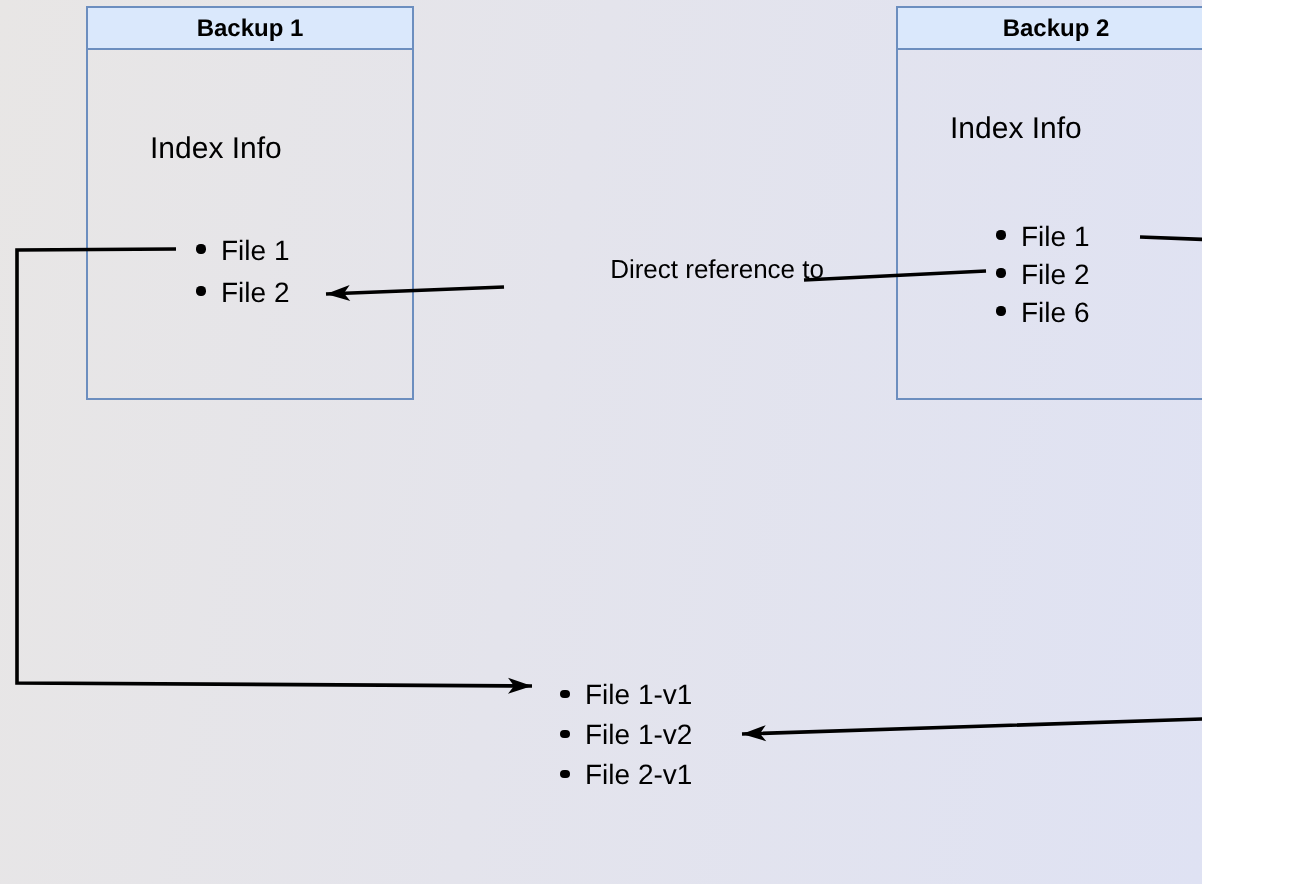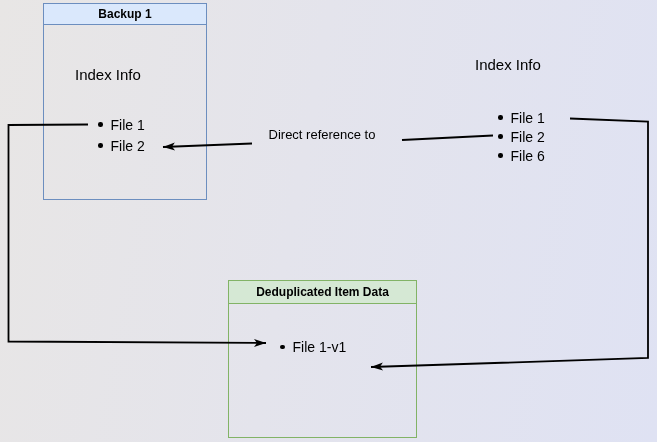--- a/index.html
+++ b/index.html
@@ -1,18 +1,18 @@
 <!DOCTYPE html>
 <html><head>
 <meta charset="utf-8">
 <style>
   html,body { margin:0; padding:0; }
   .canvas {
     position:relative;
-    width:657px; height:442px;
+    width:601px; height:442px;
     background:linear-gradient(100deg,#e8e6e5 0%,#e4e4ec 45%,#dfe2f3 100%);
     font-family:"Liberation Sans",sans-serif;
     color:#000;
     overflow:hidden;
   }
   .node { position:absolute; box-sizing:border-box; background:transparent; }
   .node.blue  { border:1px solid #6c8ebf; }
   .node.green { border:1px solid #82b366; }
   .titlebar {
     position:absolute; left:0; right:0; top:0;
@@ -35,39 +35,39 @@
   .dot { width:4.5px; height:4.5px; border-radius:50%; background:#000; margin-right:8px; flex:0 0 auto; }
   #b1-list .file-row { height:21px; }
   #b2-list .file-row { height:19px; }
   #dd-list .file-row { height:20px;text-align:right; }
   #b1-list { left:98px;  top:114px; }
   #b2-list { left:498px; top:108px; }
   #dd-list { left:280px; top:337px; }
 
   .annotation {
     position:absolute; left:232px; top:126px; width:180px;
-    text-align:center; font-size:13px; line-height:17.5px;
+    text-align:right; font-size:13px; line-height:17.5px;
   }
 
   svg.overlay { position:absolute; left:0; top:0; pointer-events:none; }
   .connector { stroke:#000; stroke-width:1.8; fill:none; }
 </style>
 </head>
 <body>
 
 <div class="canvas">
 
   <div class="node blue" id="backup1">
     <div class="titlebar blue">Backup 1</div>
   </div>
 
+  <div class="node blue" id="backup2">
+    <div class="titlebar blue">Backup 2</div>
+  </div>
 
-  <div class="node green" id="dedup">
-    <div class="titlebar green">Deduplicated Item Data</div>
-  </div>
 
   <div class="section-label" id="b1-index">Index Info</div>
   <div class="section-label" id="b2-index">Index Info</div>
 
   <div class="file-list" id="b1-list">
     <div class="file-row">
       <span class="dot"></span>
       <span>File 1</span>
     </div>
     <div class="file-row">
@@ -89,20 +89,28 @@
       <span class="dot"></span>
       <span>File 6</span>
     </div>
   </div>
 
   <div class="file-list" id="dd-list">
     <div class="file-row">
       <span class="dot"></span>
       <span>File 1-v1</span>
     </div>
+    <div class="file-row">
+      <span class="dot"></span>
+      <span>File 1-v2</span>
+    </div>
+    <div class="file-row">
+      <span class="dot"></span>
+      <span>File 2-v1</span>
+    </div>
   </div>
 
   <div class="annotation">
     <div>Direct reference to</div>
   </div>
 
   <svg class="overlay" width="657" height="442" viewBox="0 0 657 442">
     <defs>
       <marker id="arrowhead" markerUnits="userSpaceOnUse" markerWidth="14" markerHeight="10" refX="13" refY="5" orient="auto">
         <path d="M1,1 L13,5 L1,9 L4,5 Z" fill="#000000"></path>

